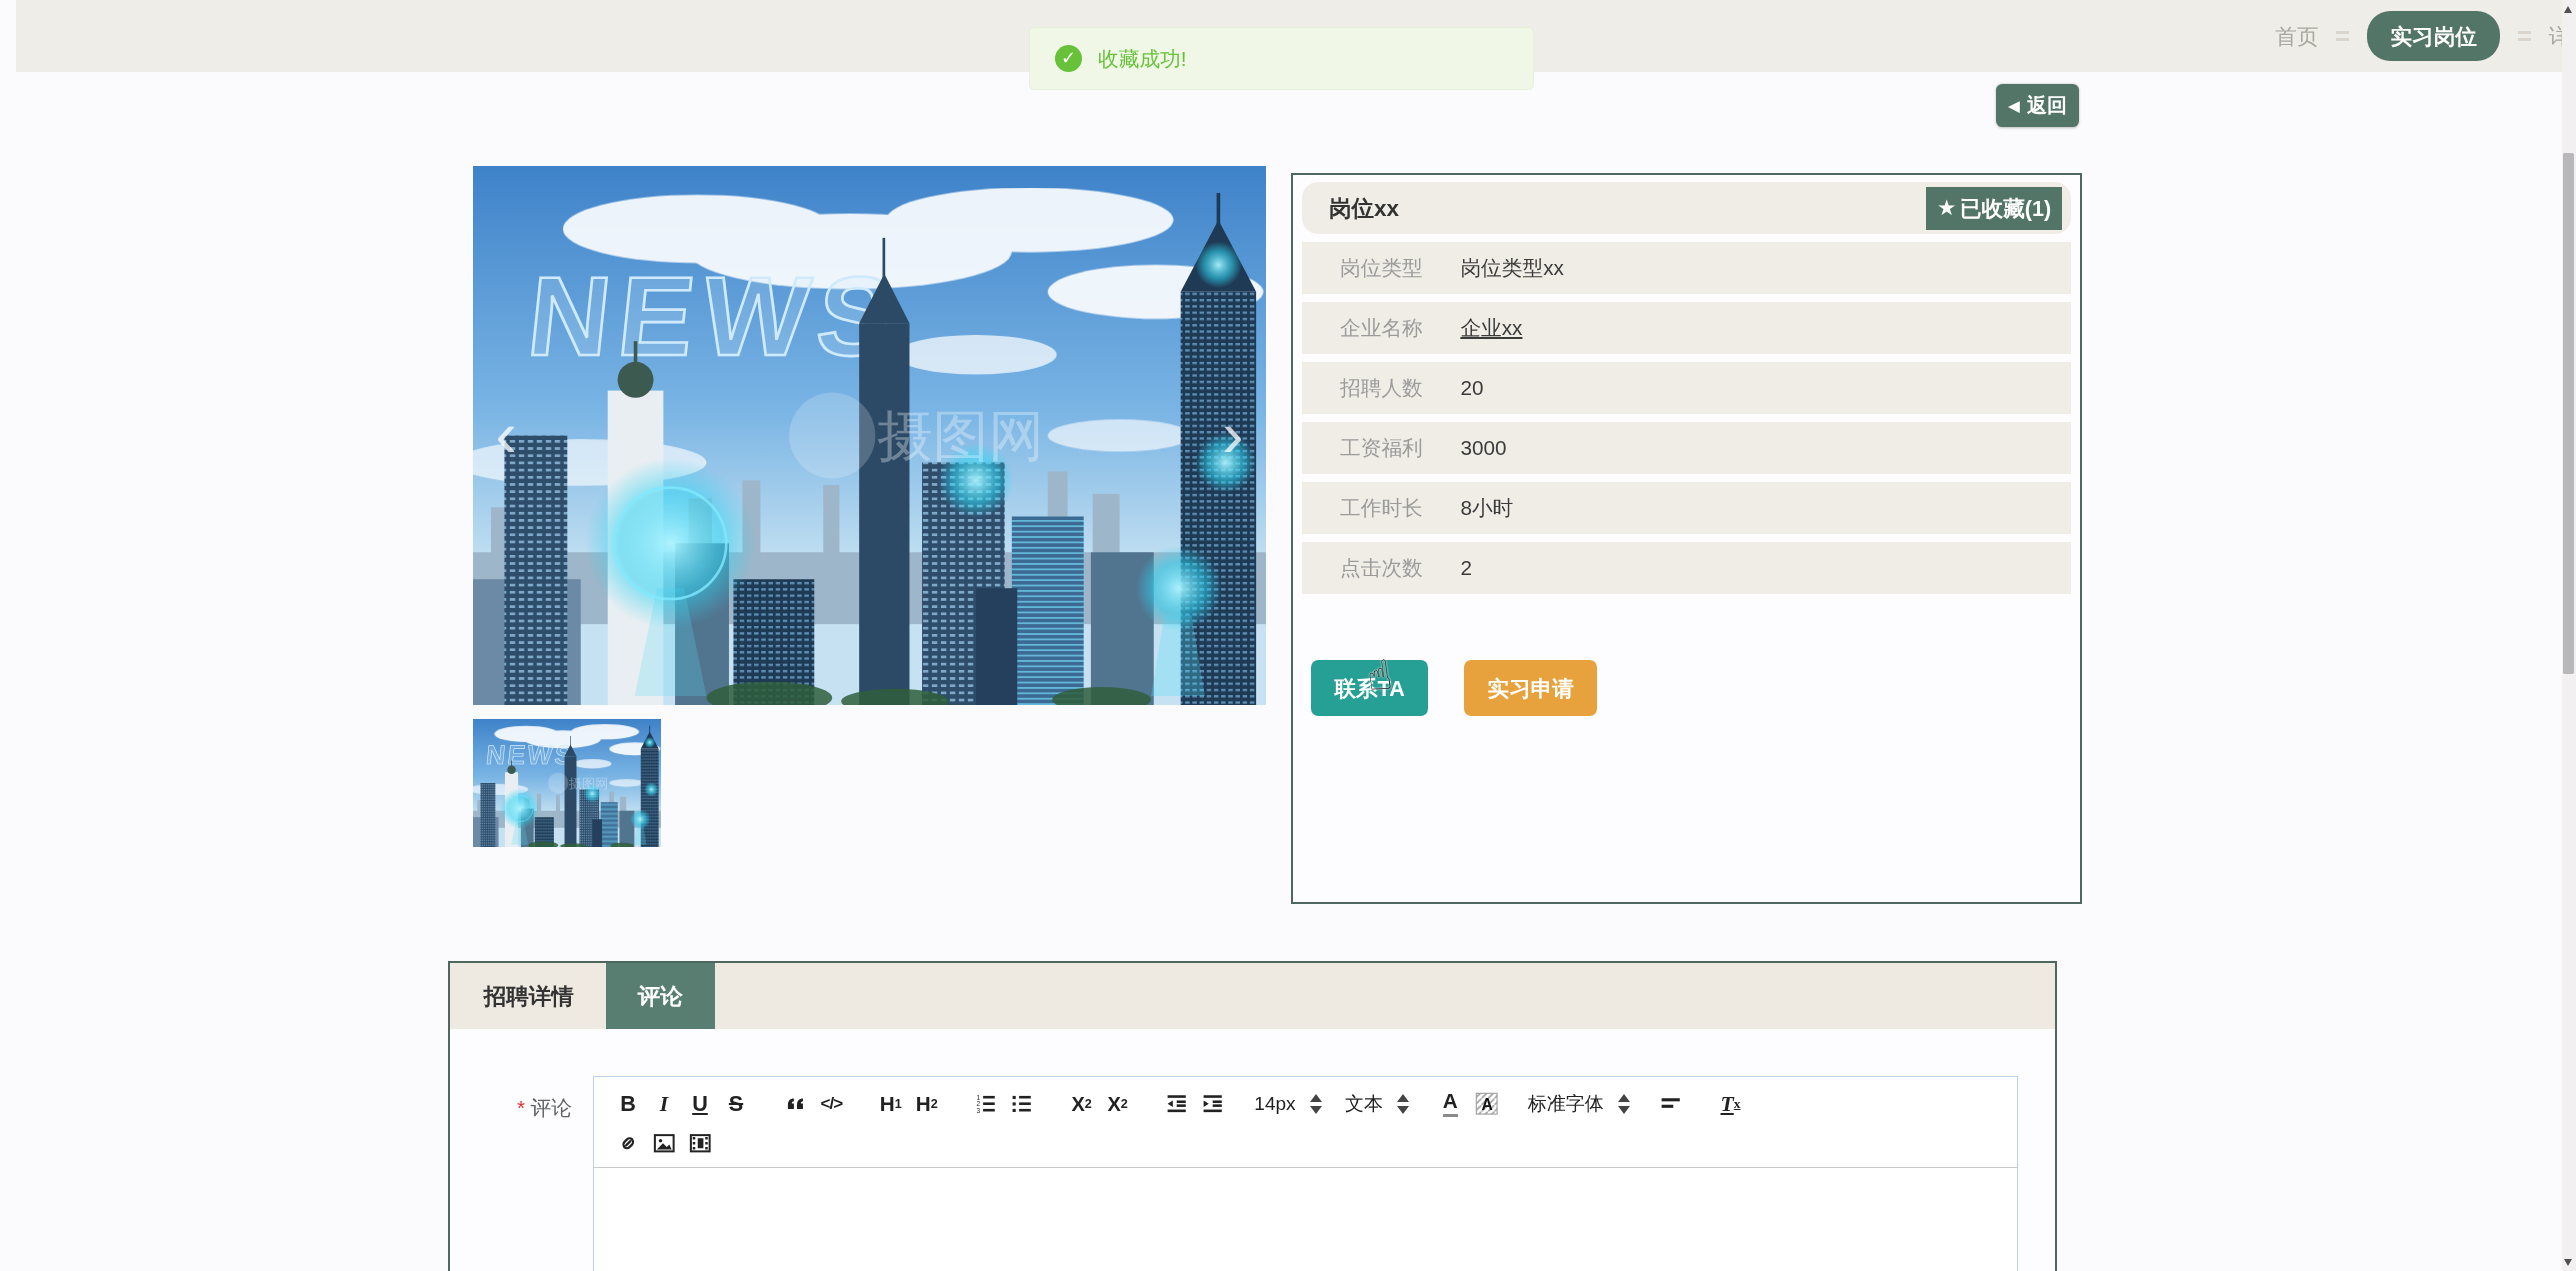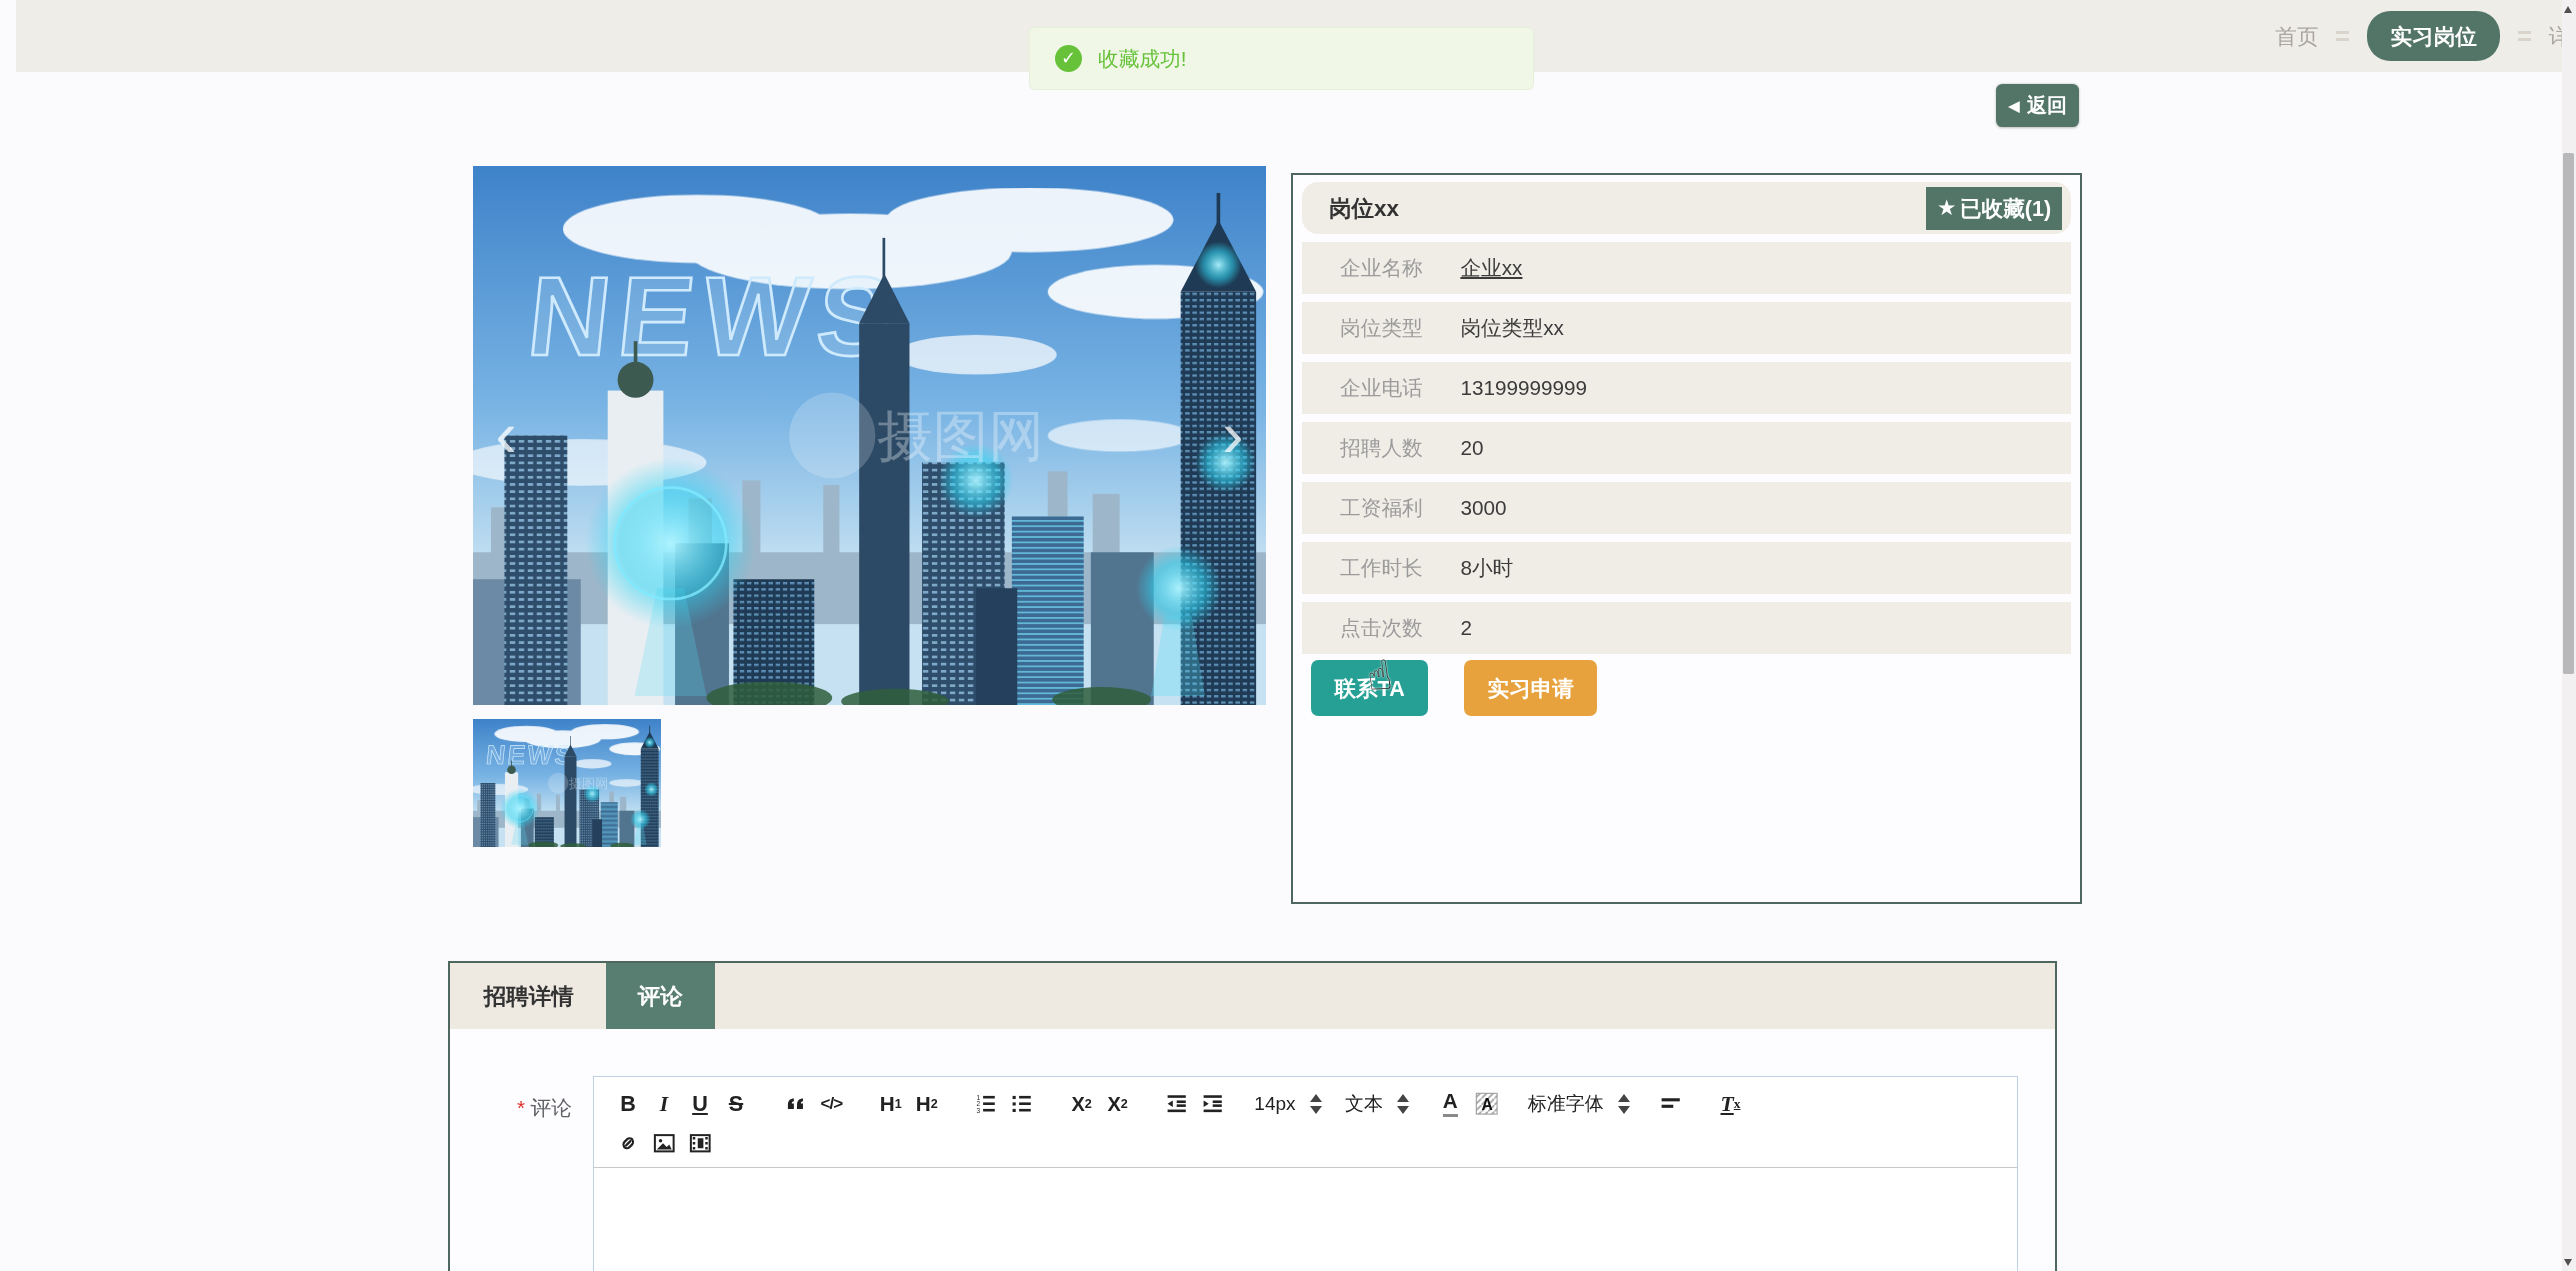--- a/index.html
+++ b/index.html
@@ -237,30 +237,26 @@
   <div class="panel">
     <div class="panel-header">
       <span class="panel-title">岗位xx</span>
       <span class="fav-badge">
         <span>★</span>
         <span>已收藏(1)</span>
       </span>
     </div>
     <div class="rows">
       <div class="prow">
+        <span class="lab">岗位类型</span>
+        <span class="val">岗位类型xx</span>
+      </div>
+      <div class="prow">
         <span class="lab">企业名称</span>
         <span class="val link">企业xx</span>
-      </div>
-      <div class="prow">
-        <span class="lab">岗位类型</span>
-        <span class="val">岗位类型xx</span>
-      </div>
-      <div class="prow">
-        <span class="lab">企业电话</span>
-        <span class="val">13199999999</span>
       </div>
       <div class="prow">
         <span class="lab">招聘人数</span>
         <span class="val">20</span>
       </div>
       <div class="prow">
         <span class="lab">工资福利</span>
         <span class="val">3000</span>
       </div>
       <div class="prow">

